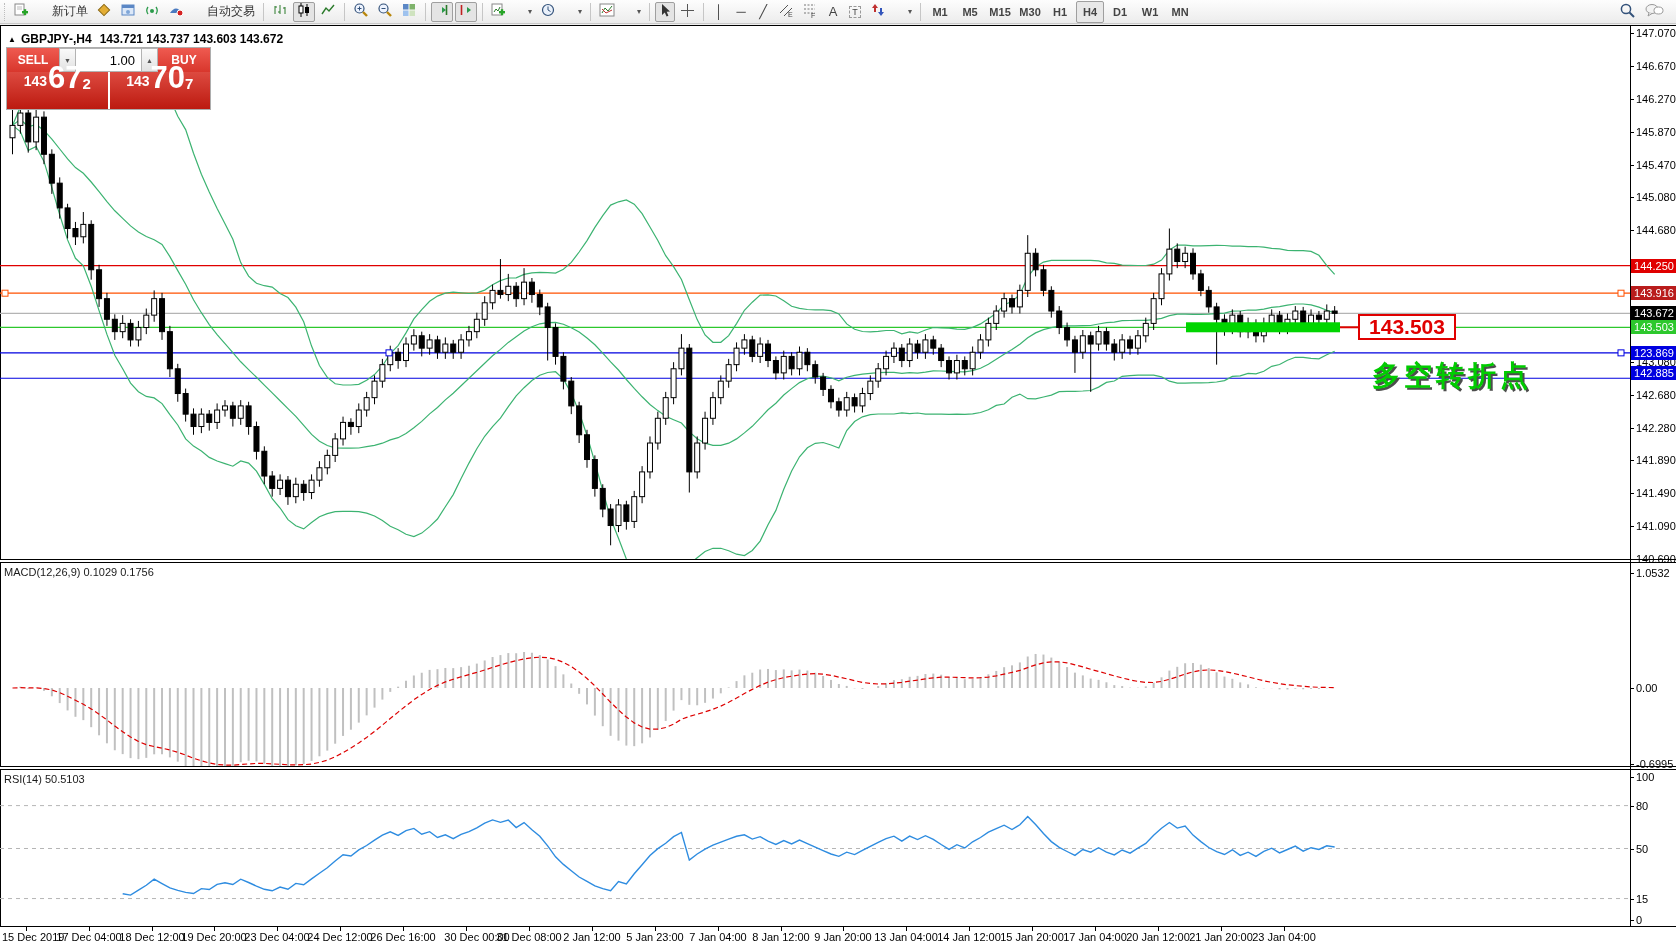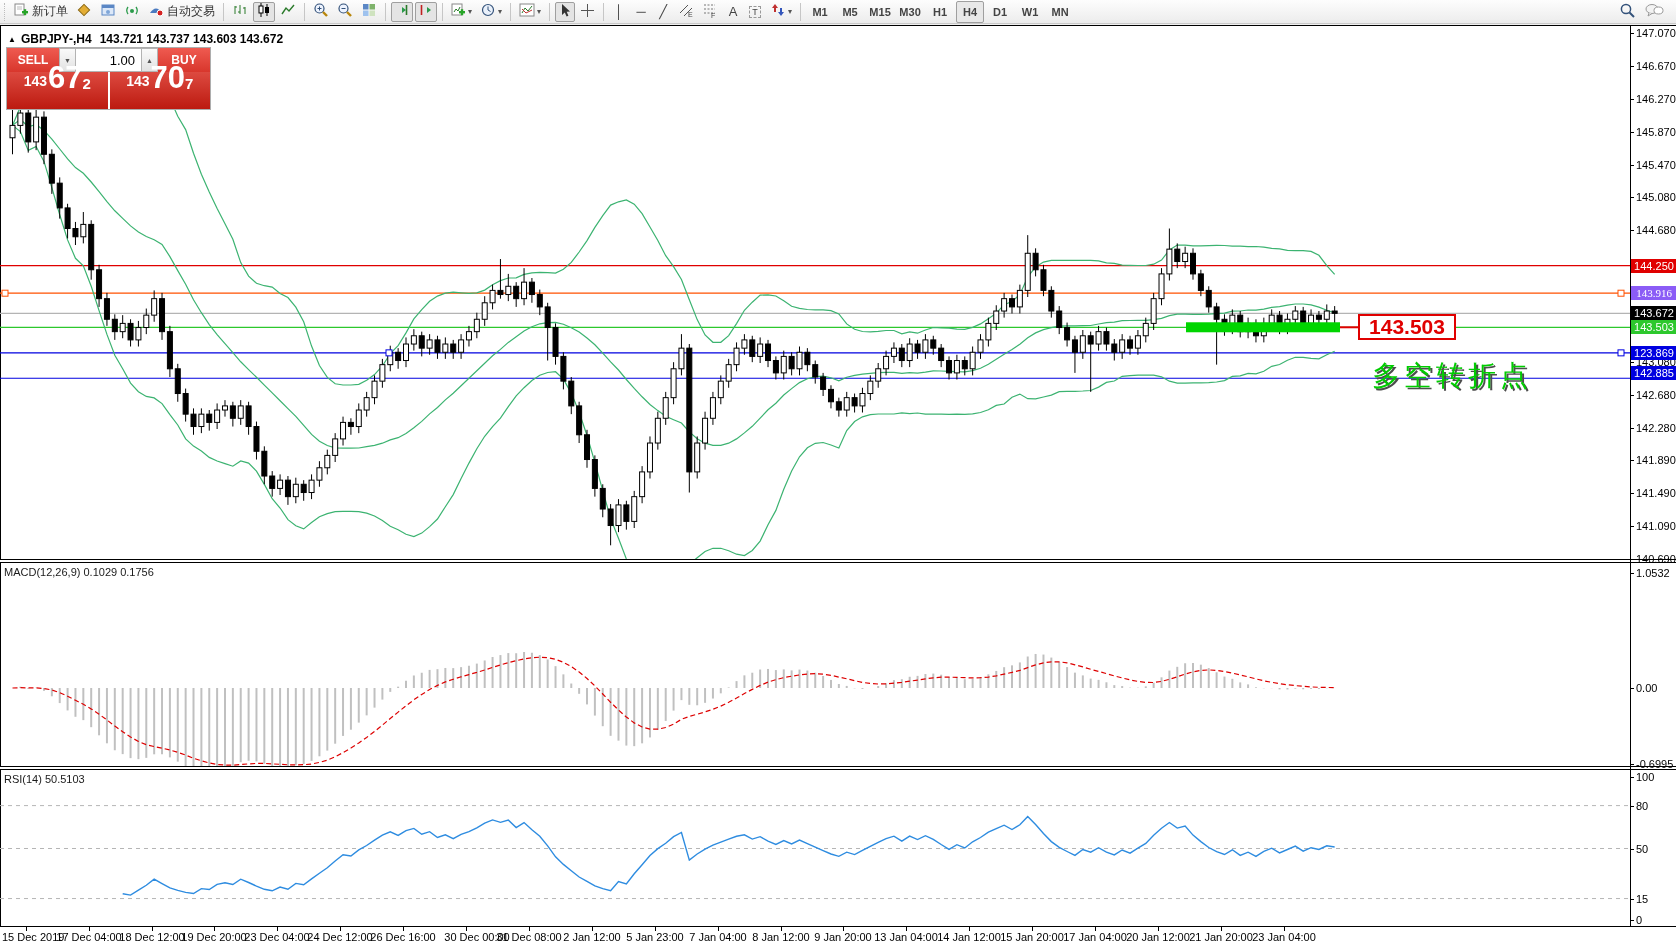--- a/index.html
+++ b/index.html
@@ -3,21 +3,21 @@
 <meta charset="utf-8">
 <style>
   html,body{margin:0;padding:0;width:1676px;height:947px;overflow:hidden;
     font-family:"Liberation Sans",sans-serif;background:#f0f0f0;}
   #app{position:relative;width:1676px;height:947px;}
   
   #toolbar{position:absolute;left:0;top:0;width:1676px;height:24px;
     background:linear-gradient(#fdfdfd,#ececec);border-bottom:1px solid #c9c9c9;
     display:flex;align-items:center;padding:0 2px;box-sizing:border-box;font-size:12px;color:#333;}
   .tbtn{height:20px;min-width:20px;display:flex;align-items:center;justify-content:center;
-    margin:0 1px;border:1px solid transparent;border-radius:2px;padding:0 2px;box-sizing:border-box;}
+    margin:0 1px;border:1px solid transparent;border-radius:2px;padding:0 2px;box-sizing:border-box;gap:20px;}
   .tbtn.pressed{background:#e4e4e4;border:1px solid #9f9f9f;}
   .tbtn .lbl{margin-left:3px;white-space:nowrap;}
   .tsep{width:1px;height:18px;background:#c6c6c6;margin:0 4px;}
   .thandle{width:3px;height:18px;border-left:1px dotted #bdbdbd;margin:0 2px;}
   .glyph{font-size:13px;color:#444;line-height:1;}
   .caret{font-size:8px;color:#555;margin-left:2px;}
   .tf{font-size:11px;font-weight:bold;color:#444;min-width:26px;height:20px;display:flex;
     align-items:center;justify-content:center;border:1px solid transparent;border-radius:2px;margin:0 1px;}
   .tf.active{background:#e8e8e8;border:1px solid #9f9f9f;}
   .right-tools{margin-left:auto;display:flex;align-items:center;margin-right:6px;}
@@ -56,21 +56,21 @@
   .px{flex:1;background:linear-gradient(#dd4a40,#bc1a10);color:#fff;display:flex;
     align-items:flex-end;justify-content:center;padding-bottom:18px;}
   .px + .px{margin-left:2px;}
   .px .small{font-size:14px;font-weight:bold;margin:0 1px 2px 0;}
   .px .big{font-size:31px;font-weight:bold;line-height:26px;}
   .px .sup{font-size:15px;font-weight:bold;align-self:flex-start;padding-top:3px;}
   
   #price-callout{position:absolute;left:1358px;top:288px;width:94px;height:22px;background:#fff;
     border:2px solid #e00000;color:#e00000;font-size:21px;font-weight:bold;
     display:flex;align-items:center;justify-content:center;}
-  #cn-note{position:absolute;left:1372px;top:331px;font-size:28px;font-weight:normal;color:#00cc00;
+  #cn-note{position:absolute;left:1372px;top:331px;font-size:28px;font-weight:bold;color:#00cc00;
     letter-spacing:4px;text-shadow:2px 2px 0 #4d4d4d;white-space:nowrap;}
 </style>
 </head>
 <body>
 
 <div id="app">
 
   <div id="toolbar">
     <span class="thandle"></span>
     <div class="tbtn">
@@ -939,21 +939,21 @@
         <div class="ytick" style="top: 745px;">100</div>
         <div class="ymark" style="top: 780px;"></div>
         <div class="ytick" style="top: 774px;">80</div>
         <div class="ymark" style="top: 823px;"></div>
         <div class="ytick" style="top: 817px;">50</div>
         <div class="ymark" style="top: 873px;"></div>
         <div class="ytick" style="top: 867px;">15</div>
         <div class="ymark" style="top: 894px;"></div>
         <div class="ytick" style="top: 888px;">0</div>
         <div class="badge" style="top: 233px; background: rgb(224, 0, 0);">144.250</div>
-        <div class="badge" style="top: 260px; background: #8b5cf6; font-family: Liberation Serif, serif;">143.916</div>
+        <div class="badge" style="top: 260px; background: #b91c1c;">143.916</div>
         <div class="badge" style="top: 280px; background: rgb(0, 0, 0);">143.672</div>
         <div class="badge" style="top: 294px; background: rgb(45, 200, 45);">143.503</div>
         <div class="badge" style="top: 320px; background: rgb(0, 0, 224);">123.869</div>
         <div class="badge" style="top: 340px; background: rgb(0, 0, 224);">142.885</div>
       </div>
 
     <div id="macd-label" class="ind-label">MACD(12,26,9) 0.1029 0.1756</div>
     <div id="rsi-label" class="ind-label">RSI(14) 50.5103</div>
 
     <div id="symbol-line">

